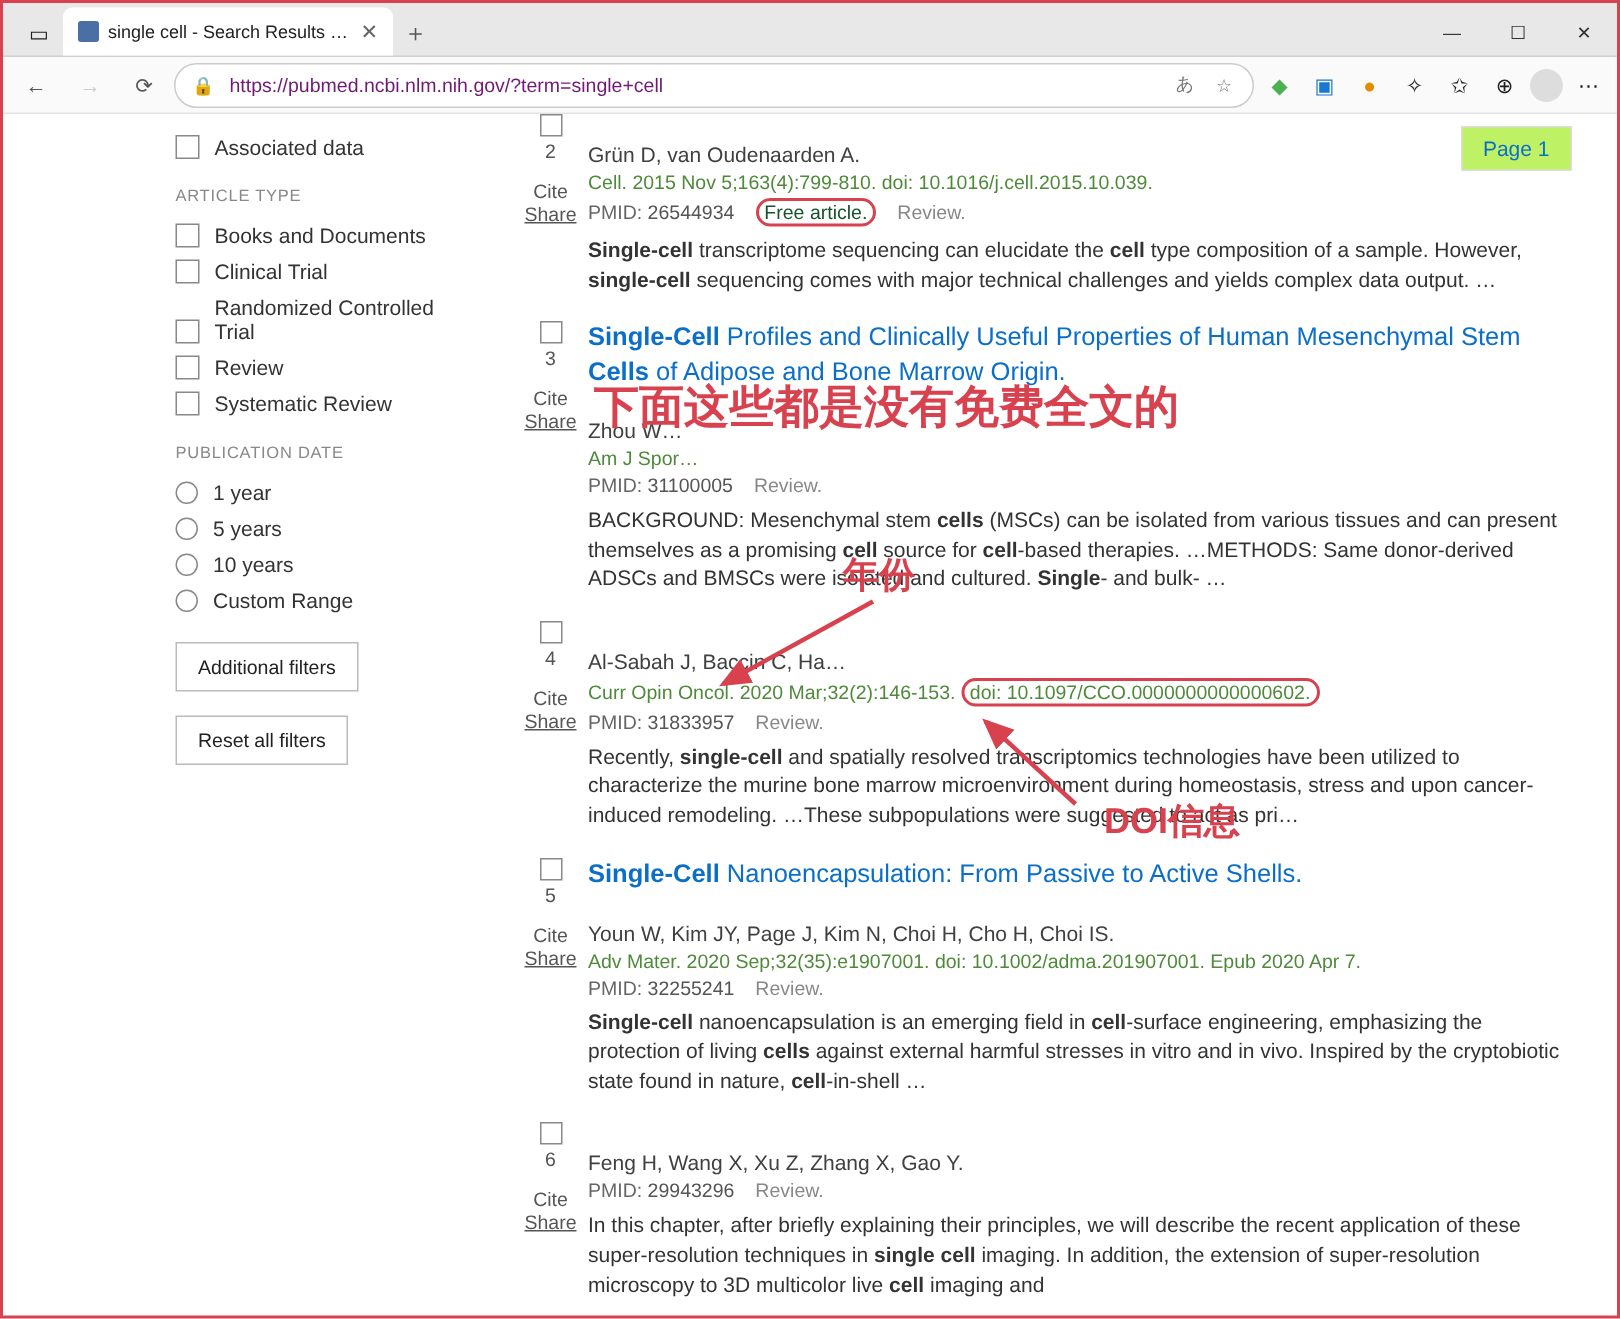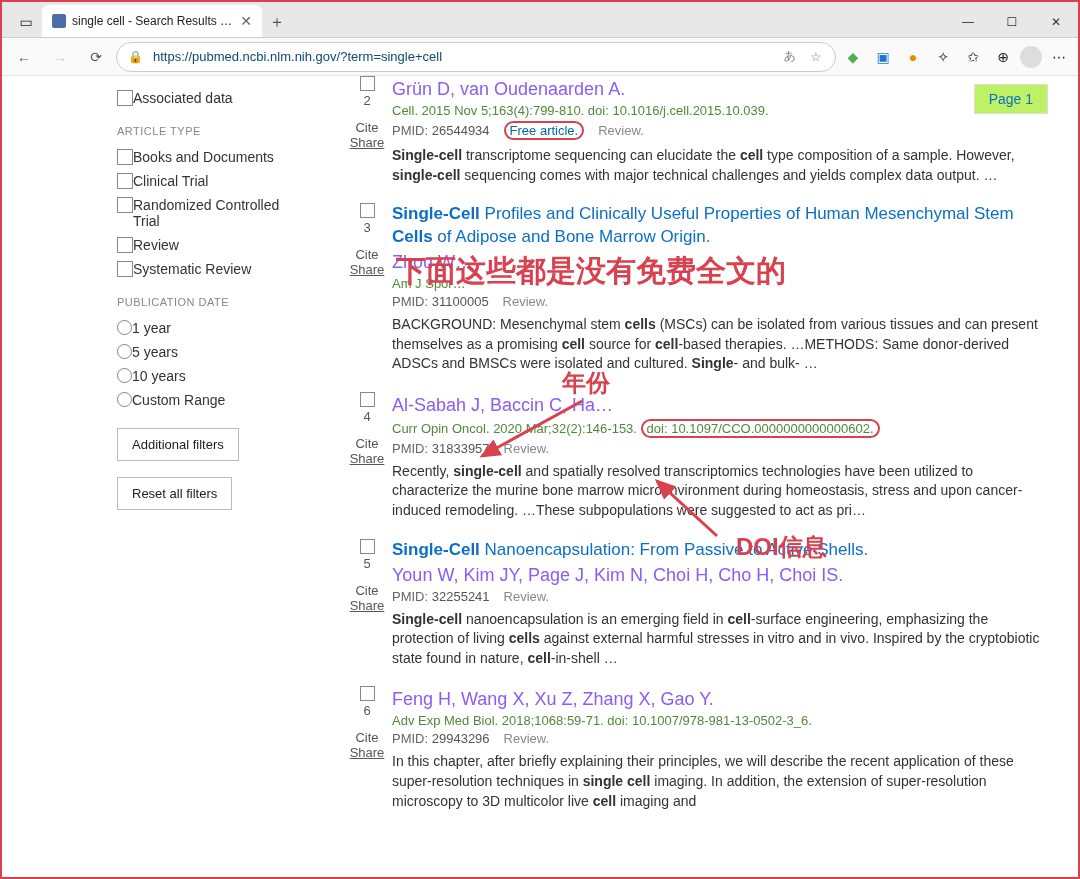--- a/index.html
+++ b/index.html
@@ -14,51 +14,51 @@
 .tab .title { white-space: nowrap; overflow: hidden; text-overflow: ellipsis; flex: 1; }
 .tab .close { font-size: 14px; color: #666; }
 .newtab { width: 30px; height: 30px; display: flex; align-items: center; justify-content: center; font-size: 16px; color: #555; }
 .win-controls { margin-left: auto; display: flex; }
 .win-btn { width: 44px; height: 30px; display: flex; align-items: center; justify-content: center; font-size: 12px; color: #333; }
 
 
 .addrbar { height: 38px; display: flex; align-items: center; padding: 0 6px; gap: 4px; border-bottom: 1px solid #e3e3e3; background: #fafafa; }
 .nav-btn { width: 32px; height: 32px; display: flex; align-items: center; justify-content: center; color: #555; border-radius: 4px; }
 .urlbox { flex: 1; height: 30px; border: 1px solid #ccc; border-radius: 15px; display: flex; align-items: center; padding: 0 10px; gap: 8px; background: #fff; font-size: 13px; }
-.urlbox .url { flex: 1; color: #0c4a6e; }
+.urlbox .url { flex: 1; color: #701a75; }
 .url-icon { width: 18px; height: 18px; display: flex; align-items: center; justify-content: center; color: #777; font-size: 12px; }
 .ext-icon { width: 26px; height: 26px; display: flex; align-items: center; justify-content: center; border-radius: 4px; }
 .ext-g { color: #4caf50; } .ext-b { color: #1976d2; } .ext-o { color: #e68a00; }
 
 
 .main { display: flex; height: calc(100% - 74px); }
 .sidebar { width: 310px; padding: 10px 20px 20px 115px; font-size: 14px; }
 .filter-heading { font-size: 11px; color: #888; letter-spacing: 0.5px; margin: 15px 0 8px; }
-.filter-item { display: flex; align-items: flex-start; gap: 0; padding: 4px 0; color: #333; }
+.filter-item { display: flex; align-items: flex-end; gap: 10px; padding: 4px 0; color: #333; }
 .checkbox { width: 16px; height: 16px; border: 1.5px solid #888; flex-shrink: 0; }
 .radio { width: 15px; height: 15px; border: 1.5px solid #888; border-radius: 50%; flex-shrink: 0; }
 .sidebar-btn { border: 1px solid #bbb; background: #fff; padding: 8px 14px; font-size: 13px; margin-top: 16px; display: inline-block; cursor: pointer; }
 
 .content { flex: 1; padding: 0 30px 20px 30px; overflow-y: hidden; position: relative; }
 .page-badge { position: absolute; right: 30px; top: 8px; background: #bef264; border: 1px solid #ddd; padding: 6px 14px; color: #0b6fc9; font-size: 14px; z-index: 2; }
 
 .result { display: flex; margin-bottom: 18px; }
 .result-left { width: 50px; text-align: center; font-size: 13px; color: #555; }
 .result-left .num { margin-top: 2px; }
 .result-left .cb { width: 15px; height: 15px; border: 1.5px solid #888; margin: 0 auto 2px; }
 .result-left .cite { margin-top: 12px; color: #555; }
 .result-left .share { margin-top: 0; color: #555; text-decoration: underline; }
 .result-body { flex: 1; }
 .r-title { color: #0b6fc9; font-size: 17px; line-height: 1.35; }
 .r-title b { font-weight: bold; }
-.r-authors { font-size: 18px; color: #8b5cf6; margin-top: 3px; }
+.r-authors { font-size: 14px; color: #404040; margin-top: 19px; }
 .r-journal { font-size: 13px; color: #4f8a3a; margin-top: 3px; }
 .r-meta { font-size: 13px; margin-top: 3px; }
 .r-meta .pmid-lbl { color: #666; } .r-meta .pmid-val { color: #555; }
-.r-meta .free { color: #0369a1; }
+.r-meta .free { color: #14532d; }
 .r-meta .review { color: #888; margin-left: 14px; }
 .r-snip { font-size: 14px; color: #333; margin-top: 6px; line-height: 1.4; }
 .r-snip b { font-weight: bold; }
 
 
 .redbox { border: 2px solid #d8414e; border-radius: 10px; padding: 0 4px; display: inline-block; }
 .ann { position: absolute; color: #d8414e; font-weight: bold; pointer-events: none; z-index: 5; }
 .ann-big { font-size: 30px; }
 .ann-med { font-size: 24px; }
 svg.arrow { position: absolute; z-index: 4; pointer-events: none; }
@@ -204,34 +204,34 @@
         <div class="result">
           <div class="result-left">
             <div class="cb"></div>
             <div class="num">5</div>
             <div class="cite">Cite</div>
             <div class="share">Share</div>
           </div>
           <div class="result-body">
             <div class="r-title"><b>Single-Cell</b> Nanoencapsulation: From Passive to Active Shells.</div>
             <div class="r-authors">Youn W, Kim JY, Page J, Kim N, Choi H, Cho H, Choi IS.</div>
+            <div class="r-journal">Adv Mater. 2020 Sep;32(35):e1907001. doi: 10.1002/adma.201907001. Epub 2020 Apr 7.</div>
             <div class="r-meta"><span class="pmid-lbl">PMID: </span><span class="pmid-val">32255241</span><span class="review">Review.</span></div>
             <div class="r-snip"><b>Single-cell</b> nanoencapsulation is an emerging field in <b>cell</b>-surface engineering, emphasizing the protection of living <b>cells</b> against external harmful stresses in vitro and in vivo. Inspired by the cryptobiotic state found in nature, <b>cell</b>-in-shell …</div>
           </div>
         </div>
         <div class="result">
           <div class="result-left">
             <div class="cb"></div>
             <div class="num">6</div>
             <div class="cite">Cite</div>
             <div class="share">Share</div>
           </div>
           <div class="result-body">
             <div class="r-authors">Feng H, Wang X, Xu Z, Zhang X, Gao Y.</div>
-            <div class="r-journal">Adv Exp Med Biol. 2018;1068:59-71. doi: 10.1007/978-981-13-0502-3_6.</div>
             <div class="r-meta"><span class="pmid-lbl">PMID: </span><span class="pmid-val">29943296</span><span class="review">Review.</span></div>
             <div class="r-snip">In this chapter, after briefly explaining their principles, we will describe the recent application of these super-resolution techniques in <b>single cell</b> imaging. In addition, the extension of super-resolution microscopy to 3D multicolor live <b>cell</b> imaging and</div>
           </div>
         </div>
       </div>
 
     <div class="ann ann-big" style="top:175px;left:84px">下面这些都是没有免费全文的</div>
     <div class="ann ann-med" style="top:291px;left:250px">年份</div>
     <div class="ann ann-med" style="top:455px;left:424px">DOI信息</div>
     <svg class="arrow" style="top:320px;left:160px" width="120" height="70">

